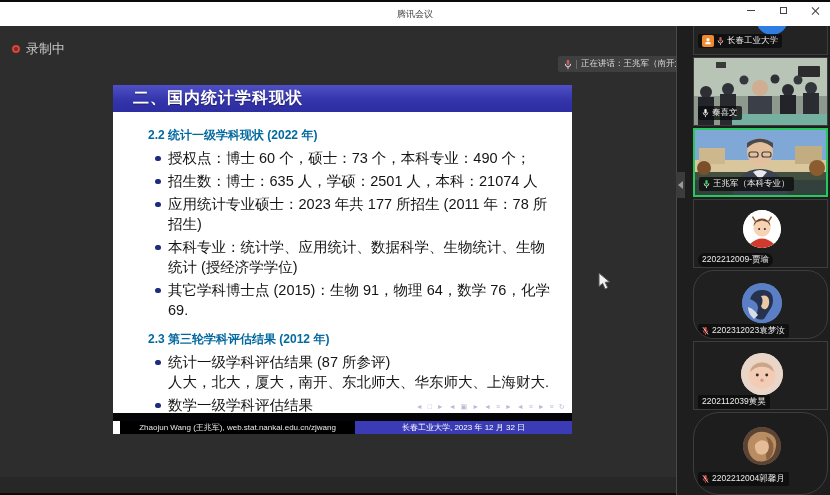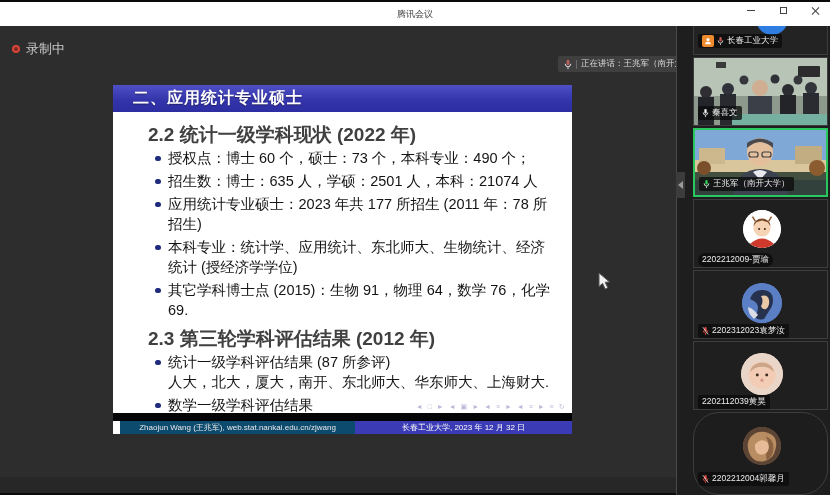--- a/index.html
+++ b/index.html
@@ -27,28 +27,28 @@
   .speaking-mic{flex:0 0 auto;}
   .speaking-sep{width:1px;height:9px;background:#6a6a6a;}
   .speaking-text{font-size:8.5px;color:#dcdcdc;white-space:nowrap;}
   .speaking-blob{position:absolute;left:700px;top:42px;width:18px;height:13px;background:#585858;border-radius:3px;}
 
   
   .slide{position:absolute;left:113px;top:69px;width:459px;height:349px;background:#ffffff;}
   .slide-titlebar{height:27px;background:linear-gradient(180deg,#5050c6 0%,#3434ab 55%,#2e2ea2 100%);display:flex;align-items:center;padding-left:20px;}
   .slide-title{color:#ffffff;font-size:16px;font-weight:bold;letter-spacing:1px;text-shadow:0 1px 1px rgba(0,0,0,.4);}
   .slide-body{position:relative;height:301px;padding:13px 10px 0 35px;overflow:hidden;}
-  .sec-heading{font-size:19px;font-weight:bold;color:#404040;line-height:20px;margin-bottom:3px;}
+  .sec-heading{font-size:12px;font-weight:bold;color:#0369a1;line-height:20px;margin-bottom:3px;}
   .sec-heading.h23{margin-top:9px;}
   .bullet{position:relative;margin-left:7px;padding-left:13px;width:399px;font-size:14.5px;color:#141414;line-height:20px;margin-bottom:3px;}
   .bullet::before{content:"";position:absolute;left:0;top:7.5px;width:5.5px;height:5.5px;border-radius:50%;background:#1d2a7e;}
   .beamer-nav{position:absolute;right:6px;bottom:2px;font-size:7px;color:#b9b9d9;letter-spacing:1.5px;}
   .slide-blackband{height:8px;background:#050508;}
   .slide-footer{height:13px;display:flex;}
-  .slide-footer .fl{width:52%;background:#0c4a6e;color:#e8e8e8;font-size:8px;display:flex;align-items:center;justify-content:center;white-space:nowrap;margin-left:7px;}
+  .slide-footer .fl{width:52%;background:#000000;color:#e8e8e8;font-size:8px;display:flex;align-items:center;justify-content:center;white-space:nowrap;margin-left:7px;}
   .slide-footer .fr{width:48%;background:#3b3bb5;color:#ffffff;font-size:8px;display:flex;align-items:center;justify-content:center;white-space:nowrap;}
 
   
   .cursor{position:absolute;left:598px;top:256px;z-index:40;}
 
   
   .bottombar{position:absolute;left:0;top:477px;width:676px;height:18px;background:#0c0c0c;display:flex;align-items:center;gap:5px;padding-left:33px;}
 
   
   .sidebar{position:absolute;left:676px;top:16px;width:160px;height:479px;background:#1e1e1e;border-left:1px solid #4a4a4a;}
@@ -80,28 +80,28 @@
           <path d="M2 7 a4 4.5 0 0 0 8 0" stroke="#e8e8e8" stroke-width="1.4" fill="none"></path>
           <line x1="6" y1="12" x2="6" y2="15" stroke="#e8e8e8" stroke-width="1.4"></line>
         </svg>
       <span class="speaking-sep"></span>
       <span class="speaking-text">正在讲话：王兆军（南开大学）；</span>
     </div>
     <div class="speaking-blob"></div>
 
     <div class="slide">
       <div class="slide-titlebar">
-        <span class="slide-title">二、应用统计专业硕士</span>
+        <span class="slide-title">二、国内统计学科现状</span>
       </div>
       <div class="slide-body">
         <div class="sec-heading">2.2 统计一级学科现状 (2022 年)</div>
         <div class="bullet">授权点：博士 60 个，硕士：73 个，本科专业：490 个；</div>
         <div class="bullet">招生数：博士：635 人，学硕：2501 人，本科：21074 人</div>
         <div class="bullet">应用统计专业硕士：2023 年共 177 所招生 (2011 年：78 所招生)</div>
-        <div class="bullet">本科专业：统计学、应用统计、东北师大、生物统计、经济统计 (授经济学学位)</div>
+        <div class="bullet">本科专业：统计学、应用统计、数据科学、生物统计、生物统计 (授经济学学位)</div>
         <div class="bullet">其它学科博士点 (2015)：生物 91，物理 64，数学 76，化学 69.</div>
         <div class="sec-heading h23">2.3 第三轮学科评估结果 (2012 年)</div>
         <div class="bullet">
           <div>统计一级学科评估结果 (87 所参评)</div>
           <div>人大，北大，厦大，南开、东北师大、华东师大、上海财大.</div>
         </div>
         <div class="bullet">
           <div>数学一级学科评估结果</div>
 
         </div>
@@ -195,42 +195,42 @@
         <rect x="67" y="22" width="9" height="5" rx="2" fill="none" stroke="#3c3c40" stroke-width="1.2"></rect>
         <path d="M38 65 q4-26 27-26 q23 0 28 26z" fill="#3c4250"></path>
         <path d="M58 42 l7 8 l7-8 q-7-4-14 0z" fill="#e8e8ee"></path>
       </svg>
       <div class="tile-label" style="bottom:4px;">
         <svg width="7" height="10" viewBox="0 0 12 16">
             <rect x="4" y="1" width="4" height="8" rx="2" fill="#31d158"></rect>
             <path d="M2 7 a4 4.5 0 0 0 8 0" stroke="#e8ffe8" stroke-width="1.4" fill="none"></path>
             <line x1="6" y1="12" x2="6" y2="15" stroke="#e8ffe8" stroke-width="1.4"></line>
           </svg>
-        <span class="nm">王兆军（南开大学）</span>
+        <span class="nm">王兆军（本科专业）</span>
       </div>
     </div>
 
     <div class="tile" style="top:183px;height:69px;background:#1f1f1f;">
       <div class="avatar" style="left:49px;top:10px;width:38px;height:38px;background:#ffffff;">
         <svg width="38" height="38" viewBox="0 0 40 40">
             <circle cx="20" cy="20" r="20" fill="#fff"></circle>
             <path d="M13 12 l-3-5 M27 12 l3-5" stroke="#8a5a30" stroke-width="1.5"></path>
             <circle cx="20" cy="19" r="9" fill="#f6d3b4"></circle>
             <path d="M11 17 a9 8 0 0 1 18 0 l-3-4 -6-2 -6 2z" fill="#7a4a2a"></path>
             <circle cx="17" cy="20" r="1.1" fill="#402a1a"></circle>
             <circle cx="23" cy="20" r="1.1" fill="#402a1a"></circle>
             <path d="M7 36 q13-12 26 0 v4 h-26z" fill="#cf3a2c"></path>
           </svg>
       </div>
       <div class="tile-label" style="bottom:0;border-radius:7px;">
         <span class="nm">2202212009-贾瑜</span>
       </div>
     </div>
 
-    <div class="tile" style="top:254px;height:69px;background:#202020;">
+    <div class="tile" style="top:254px;height:69px;background:#202020;border-radius:21px;">
       <div class="avatar" style="left:48px;top:12px;width:40px;height:40px;background:#5b7fc4;">
         <svg width="40" height="40" viewBox="0 0 40 40">
             <circle cx="20" cy="20" r="20" fill="#5b7fc4"></circle>
             <path d="M8 16 q3-10 14-9 q9 1 9 10 q0 6-4 11 l-5 8 q-7 2-9-3 q8-12-5-17z" fill="#27324e"></path>
             <path d="M19 13 q7-2 8 4 q1 6-3 9 q-4 1-5-3 q3-5 0-10z" fill="#e9c9a6"></path>
             <path d="M6 24 q6 2 10 8 l-4 4 q-6-5-6-12z" fill="#d8dde8"></path>
           </svg>
       </div>
       <div class="tile-label" style="bottom:0;">
         <svg width="7" height="10" viewBox="0 0 12 16">

